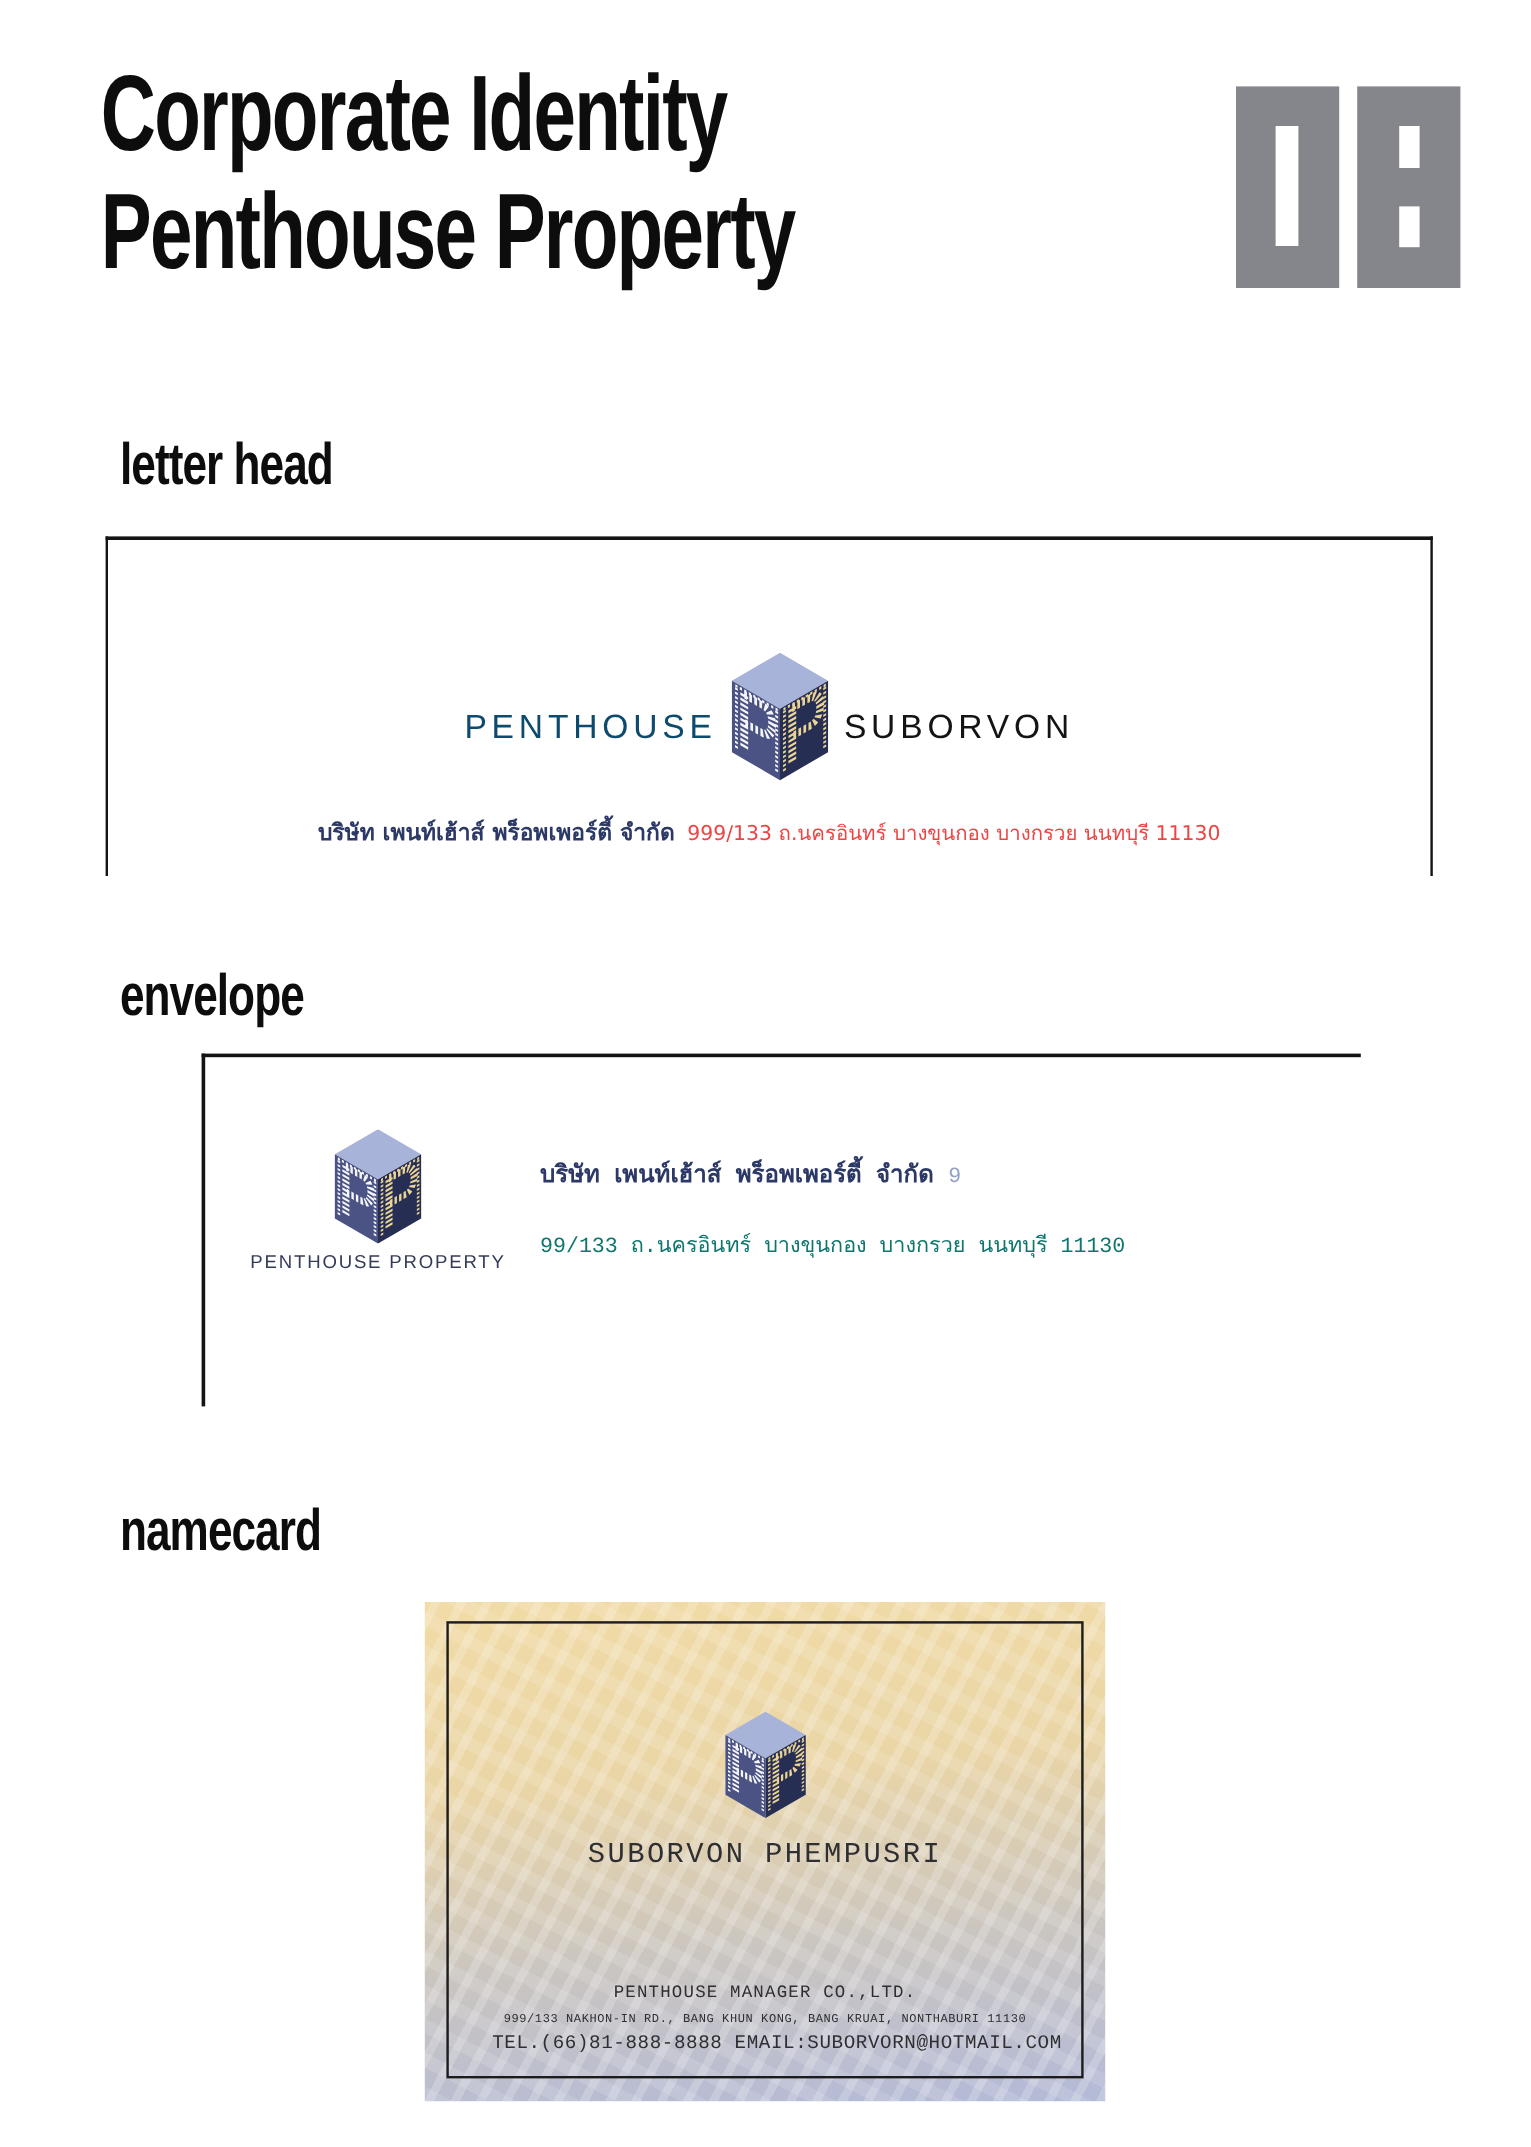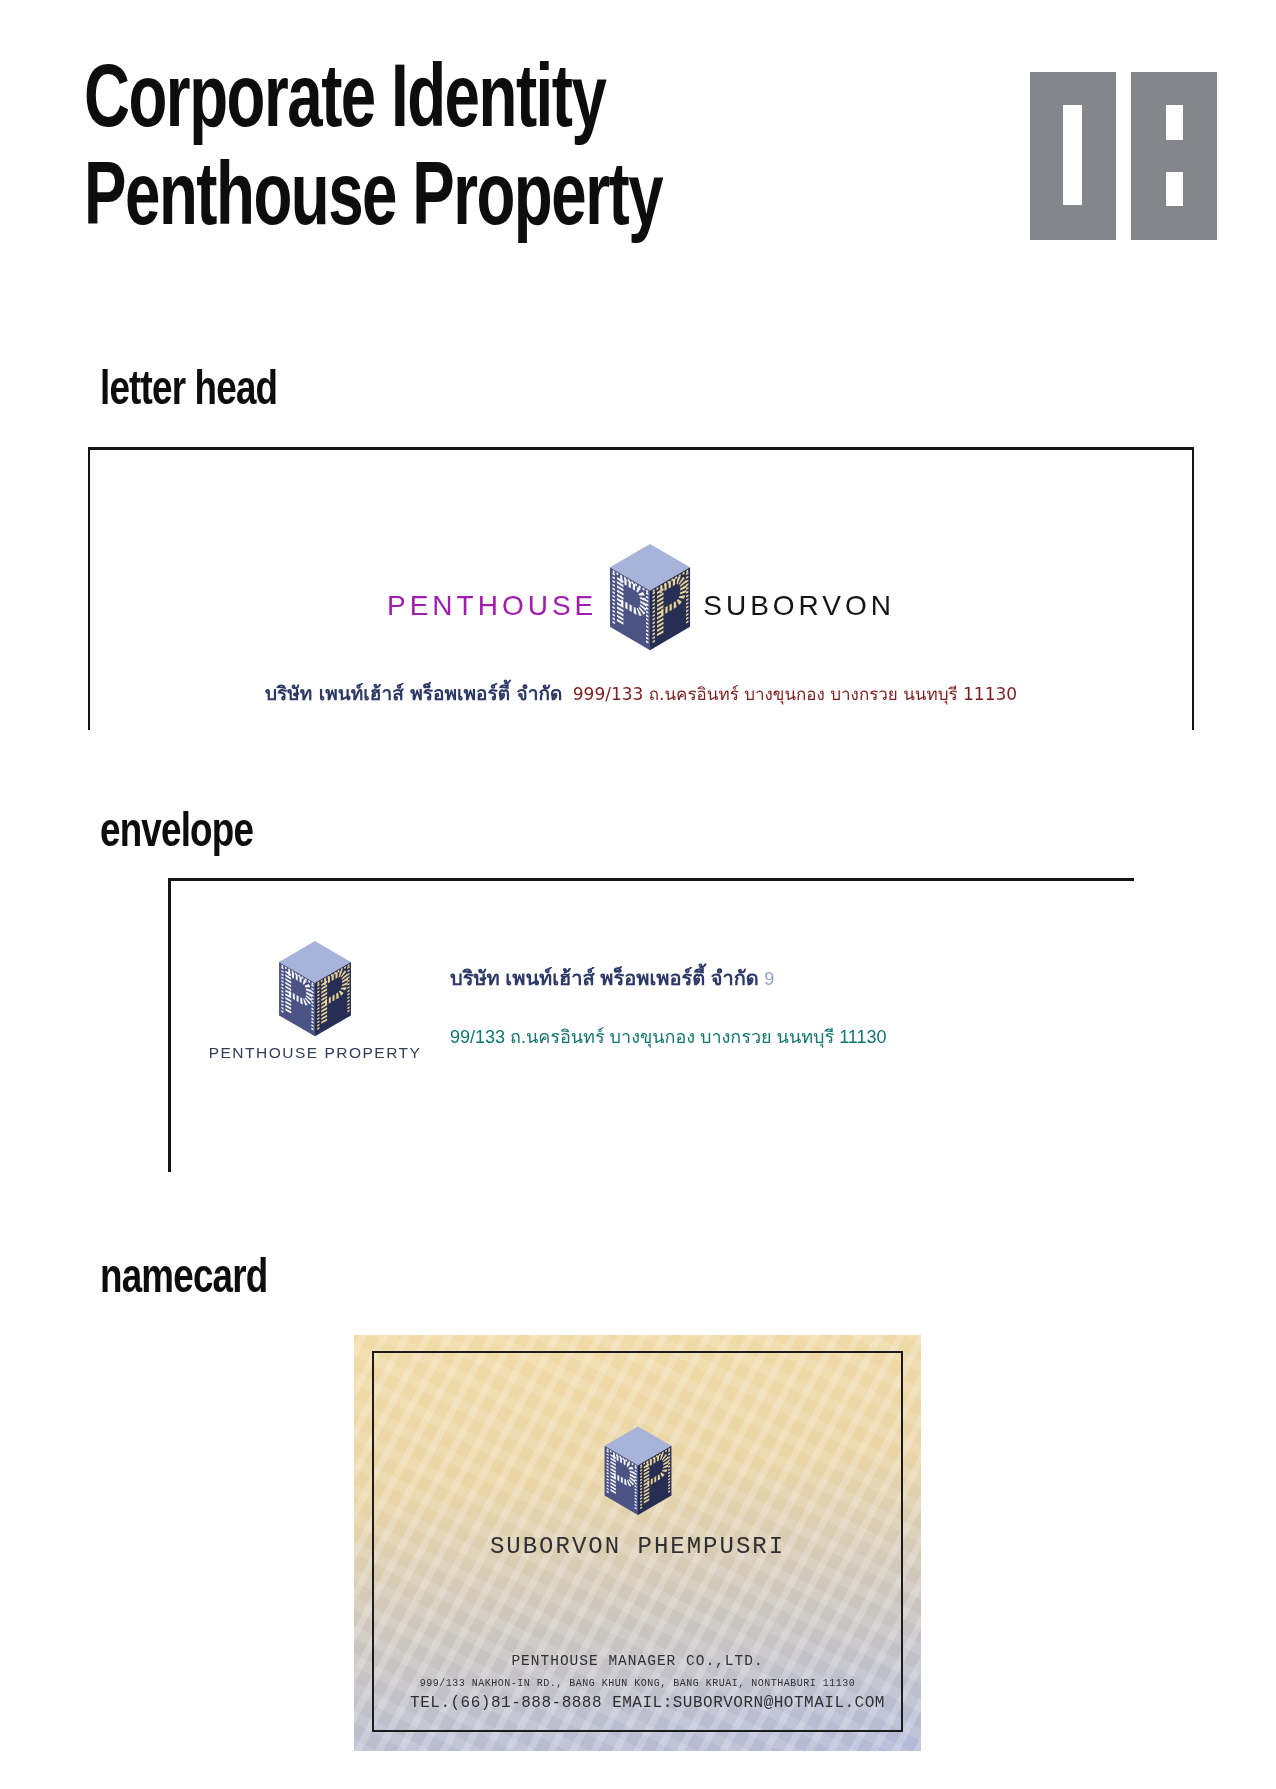--- a/index.html
+++ b/index.html
@@ -28,34 +28,34 @@
   .h-envelope{top:800px;}
   .h-namecard{top:1246px;}
 
   
   .letterhead-sheet{position:absolute;left:88px;top:447px;width:1106px;height:283px;
                     border-top:3px solid #141414;border-left:2px solid #141414;
                     border-right:2px solid #141414;box-sizing:border-box;}
   .lh-logo-row{position:absolute;left:0;right:0;top:94px;display:flex;
                justify-content:center;align-items:center;gap:10px;}
   .wordmark{font-size:28px;letter-spacing:4px;white-space:nowrap;position:relative;top:8px;}
-  .wordmark-left{color:#a21caf;}
+  .wordmark-left{color:#0c4a6e;}
   .wordmark-right{color:#141414;}
   .lh-thai{position:absolute;left:0;right:0;top:228px;text-align:center;white-space:nowrap;
            font-family:"DejaVu Sans","Liberation Sans",sans-serif;}
   .thai-bold{font-weight:bold;font-size:19px;color:#2c3966;}
-  .thai-light{font-size:17px;color:#7f1d1d;margin-top:24px;}
+  .thai-light{font-size:17px;color:#ef4444;margin-top:24px;}
 
   
   .env-line-top{position:absolute;left:168px;top:878px;width:966px;height:3px;background:#141414;}
   .env-line-left{position:absolute;left:168px;top:878px;width:3px;height:294px;background:#141414;}
   .env-logo{position:absolute;left:220px;top:941px;width:190px;display:flex;
             flex-direction:column;align-items:center;}
   .env-caption{margin-top:6px;font-size:15.5px;letter-spacing:1.5px;color:#343b57;white-space:nowrap;}
-  .env-thai{position:absolute;left:450px;top:962px;font-family:Liberation Sans, sans-serif;}
+  .env-thai{position:absolute;left:450px;top:962px;font-family:Liberation Mono, monospace;}
   .env-thai .line1{font-size:20px;font-weight:bold;color:#2c3966;white-space:nowrap;}
   .env-thai .line1 .addr-prefix{font-weight:normal;font-size:18px;color:#93a0ca;}
   .env-thai .line2{margin-top:28px;font-size:18px;color:#0f766e;white-space:nowrap;}
 
   
   .namecard{position:absolute;left:354px;top:1335px;width:567px;height:416px;
             background:linear-gradient(175deg,#f1dba6 0%,#ead5a6 35%,#cac5c0 68%,#b3bad8 100%);}
   .namecard::before{content:"";position:absolute;inset:0;
       background:
         repeating-linear-gradient(-62deg,rgba(255,255,255,0.20) 0 7px,rgba(255,255,255,0) 7px 19px),

